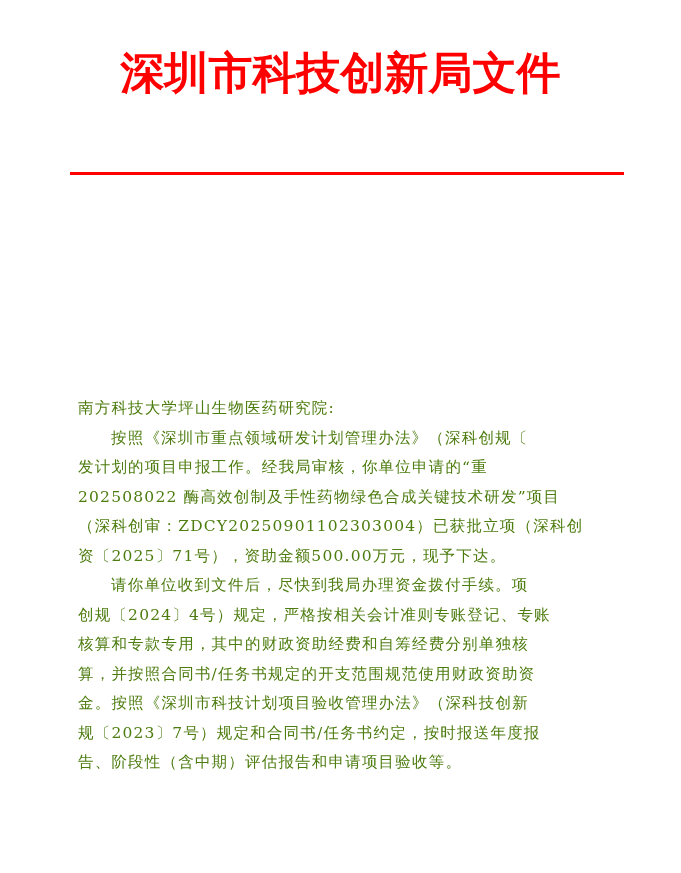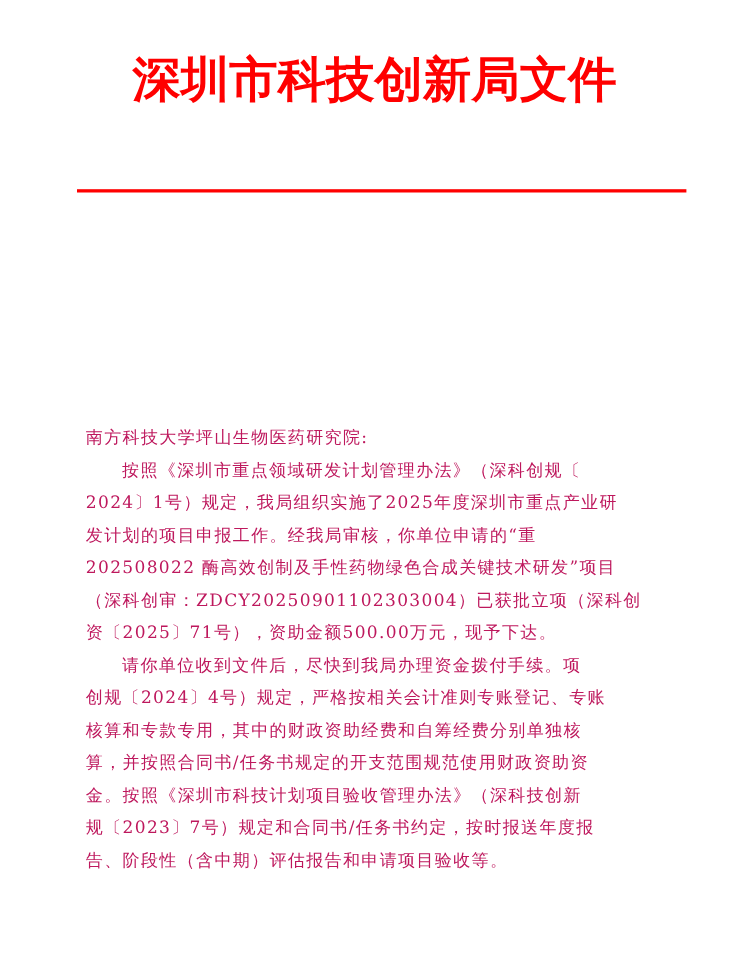--- a/index.html
+++ b/index.html
@@ -66,25 +66,25 @@
     font-weight: bold;
     color: #111;
   }
   .title .tline {
     display: block;
     white-space: nowrap;
   }
   .body {
     position: absolute;
     left: 78px;
-    top: 384px;
+    top: 394px;
     width: 530px;
     font-size: 15.5px;
     line-height: 29.5px;
-    color: #be185d;
+    color: #4d7c0f;
   }
   .body .bline {
     display: block;
     white-space: nowrap;
     letter-spacing: 1.2px;
   }
   .body .indent {
     padding-left: 33px;
   }
 </style>
@@ -95,21 +95,20 @@
 
   <div class="masthead">深圳市科技创新局文件</div>
 
 
   <div class="red-rule"></div>
 
 
   <div class="body">
     <span class="bline">南方科技大学坪山生物医药研究院:</span>
     <span class="bline indent">按照《深圳市重点领域研发计划管理办法》（深科创规〔</span>
-    <span class="bline">2024〕1号）规定，我局组织实施了2025年度深圳市重点产业研</span>
     <span class="bline">发计划的项目申报工作。经我局审核，你单位申请的“重</span>
     <span class="bline">202508022 酶高效创制及手性药物绿色合成关键技术研发”项目</span>
     <span class="bline">（深科创审：ZDCY20250901102303004）已获批立项（深科创</span>
     <span class="bline">资〔2025〕71号），资助金额500.00万元，现予下达。</span>
     <span class="bline indent">请你单位收到文件后，尽快到我局办理资金拨付手续。项</span>
     <span class="bline">创规〔2024〕4号）规定，严格按相关会计准则专账登记、专账</span>
     <span class="bline">核算和专款专用，其中的财政资助经费和自筹经费分别单独核</span>
     <span class="bline">算，并按照合同书/任务书规定的开支范围规范使用财政资助资</span>
     <span class="bline">金。按照《深圳市科技计划项目验收管理办法》（深科技创新</span>
     <span class="bline">规〔2023〕7号）规定和合同书/任务书约定，按时报送年度报</span>

